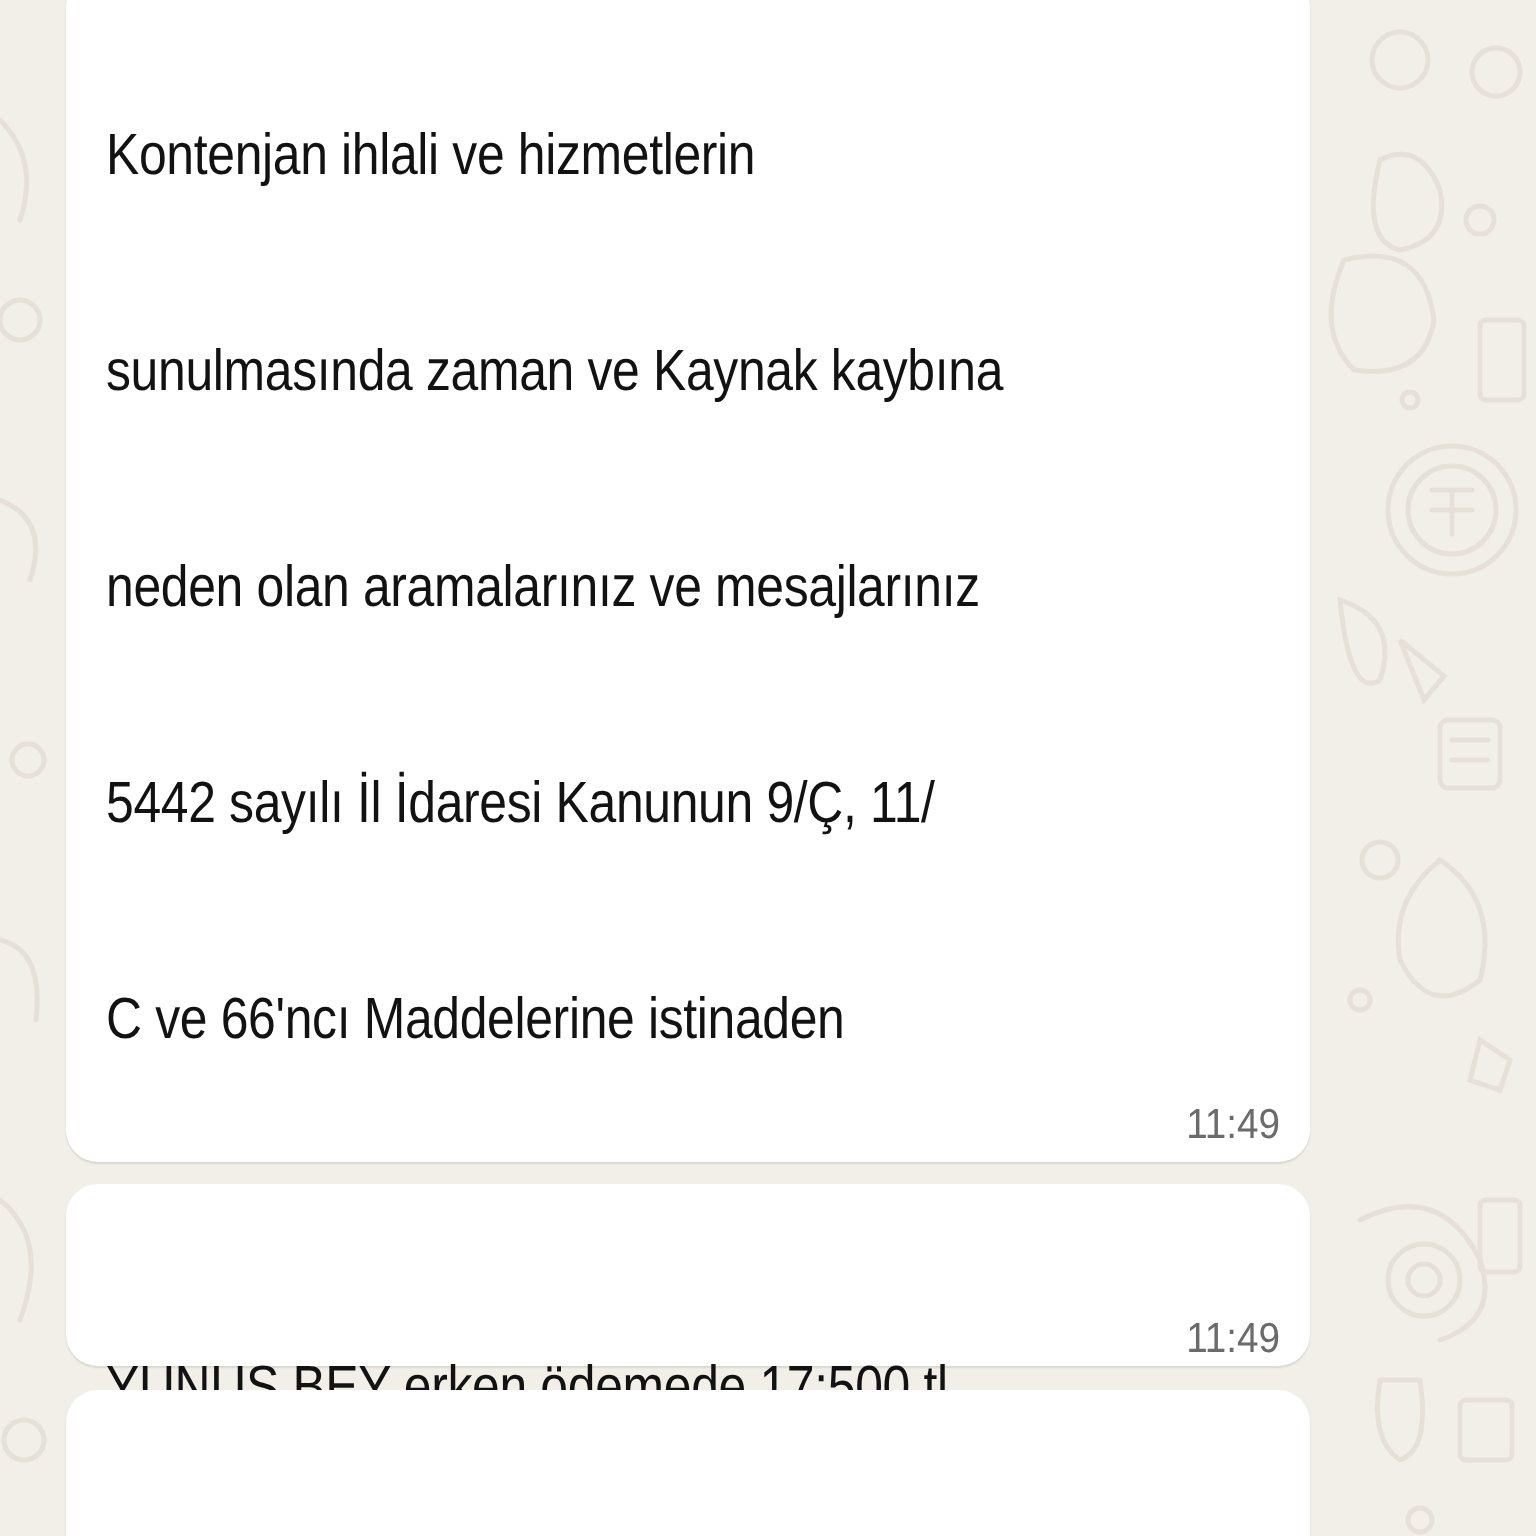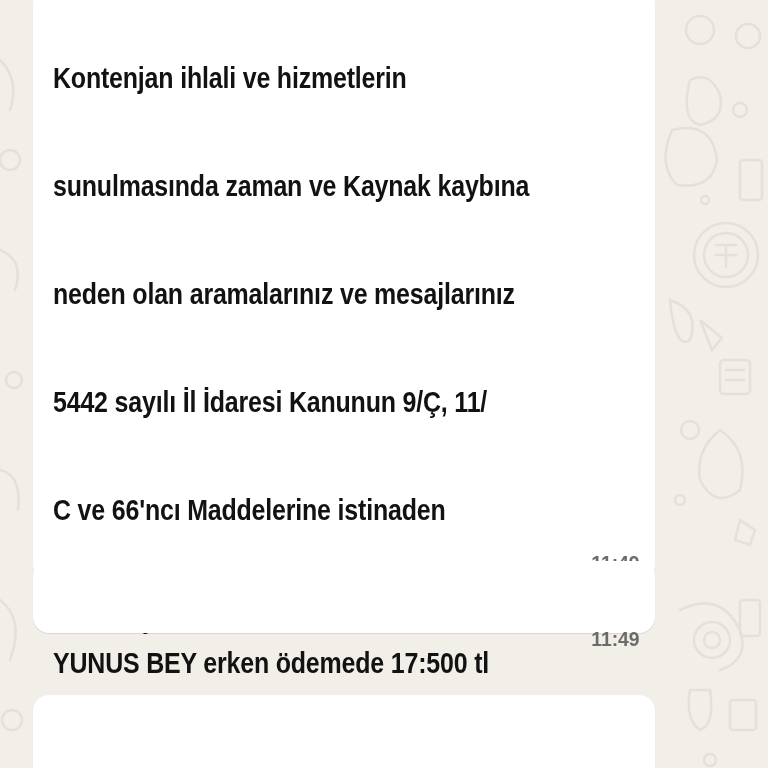--- a/index.html
+++ b/index.html
@@ -19,21 +19,20 @@
       inset: 0;
       z-index: 0;
     }
     .chat {
       position: absolute;
       left: 0;
       top: 0;
       width: 768px;
       height: 768px;
       z-index: 1;
-      font-weight: bold;
     }
     .bubble {
       position: absolute;
       left: 33px;
       width: 622px;
       background: #ffffff;
       border-radius: 16px;
       box-shadow: 0 1px 1px rgba(0,0,0,0.10);
       box-sizing: border-box;
     }
@@ -116,21 +115,21 @@
       
       
       
       
       
       
     </div>
     <span class="msg-time" style="top:563px;">11:49</span>
   </div>
 
-  <div class="bubble" style="top:561px; height:72px;padding-left:10px;">
+  <div class="bubble" style="top:592px; height:91px;padding-left:10px;">
     <div class="msg-text" style="top:12px;">
       <div>YUNUS BEY erken ödemede 17:500 tl</div>
       
     </div>
     <span class="msg-time" style="top:66px;">11:49</span>
   </div>
 
   <div class="bubble" style="top:695px; height:120px;">
     <div class="msg-text" style="top:10px;">
       

